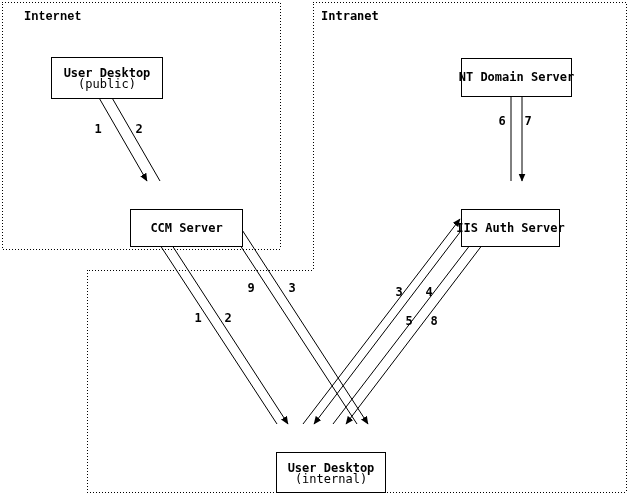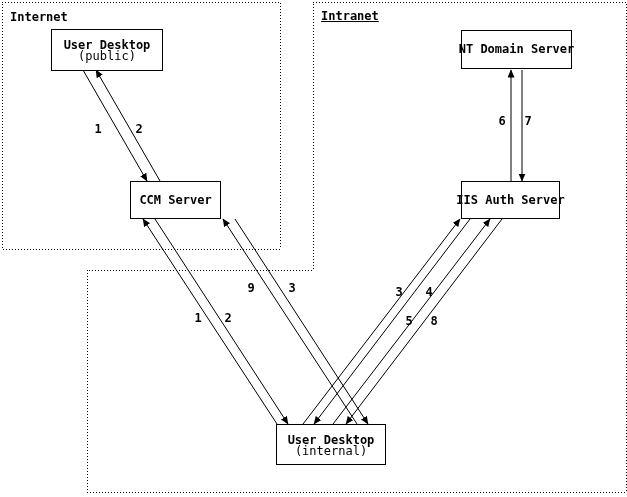--- a/index.html
+++ b/index.html
@@ -19,44 +19,45 @@
     position: absolute;
     left: 0;
     top: 0;
   }
   .zone-label {
     position: absolute;
     font: bold 12px "DejaVu Sans Mono", monospace;
     color: #000;
     white-space: nowrap;
   }
-  #zone-label-internet { left: 10px; top: 10px; }
-  #zone-label-intranet { left: 321px; top: 9px; text-decoration: underline; }
+  #zone-label-internet { left: 24px; top: 10px; font-family: Liberation Mono, monospace; }
+  #zone-label-intranet { left: 321px; top: 9px; }
   .node {
     position: absolute;
     box-sizing: border-box;
     border: 1px solid #000;
     background: #ffffff;
     display: flex;
     flex-direction: column;
     align-items: center;
     justify-content: center;
     text-align: center;
     color: #000;
     font: bold 12px "DejaVu Sans Mono", monospace;
     line-height: 13px;
     white-space: nowrap;
+    margin-top: 28px;
   }
   .node .sub {
     font-size: 12px;
     font-weight: normal;
     line-height: 9px;
   }
   #node-user-desktop-public   { left: 51px;  top: 29px;  width: 112px; height: 42px; }
-  #node-ccm-server            { left: 130px; top: 181px; width: 91px; height: 38px; }
+  #node-ccm-server            { left: 130px; top: 181px; width: 113px; height: 38px; }
   #node-nt-domain-server      { left: 461px; top: 30px;  width: 111px; height: 39px; }
   #node-iis-auth-server       { left: 461px; top: 181px; width: 99px; height: 38px; }
   #node-user-desktop-internal { left: 276px; top: 424px; width: 110px; height: 41px; }
   .edge-label {
     position: absolute;
     transform: translate(-50%, -50%);
     font: bold 12px "DejaVu Sans Mono", monospace;
     color: #000;
     white-space: nowrap;
   }

